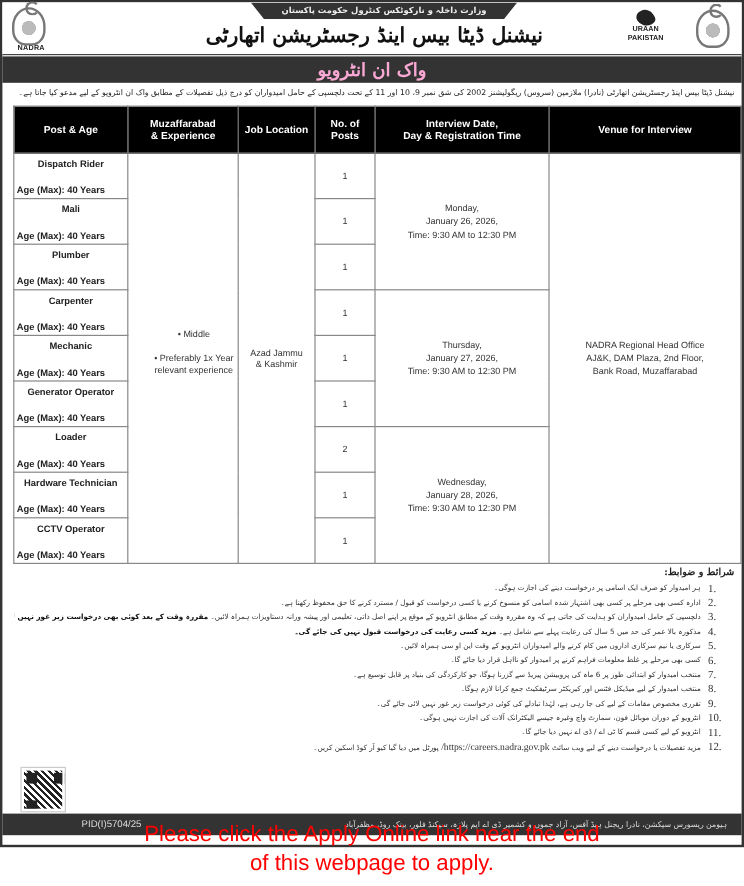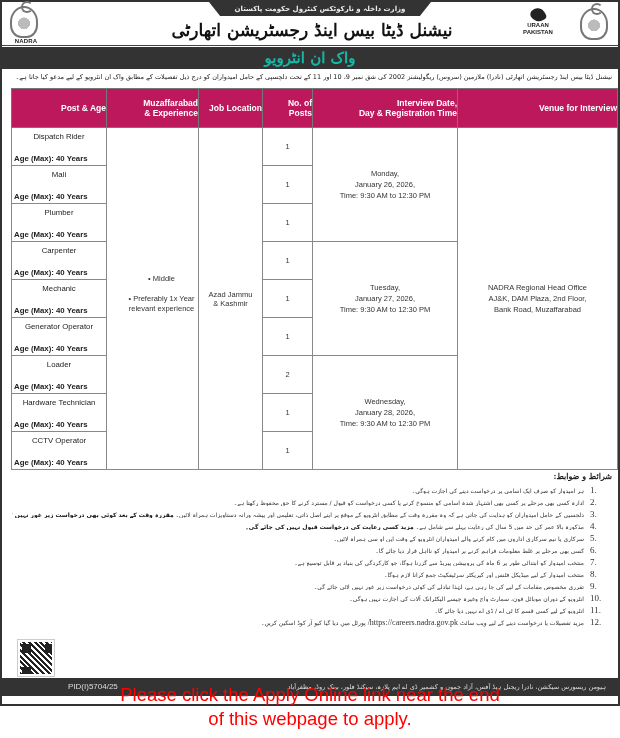--- a/index.html
+++ b/index.html
@@ -16,30 +16,30 @@
   .emblem::before { content: ""; position: absolute; left: 9px; top: -7px; width: 8px; height: 8px; border: 2px solid #777; border-radius: 50%; border-right-color: transparent; }
   .nadra-lbl { font-size: 6px; font-weight: bold; text-align: center; width: 32px; color: #222; letter-spacing: 0.2px; }
   .uraan { position: absolute; left: 6px; top: 2px; width: 60px; text-align: center; }
   .uraan-fig { width: 14px; height: 14px; margin: 0 auto; background: #222; border-radius: 40% 60% 30% 70%; transform: rotate(-30deg); }
   .uraan-t { font-size: 6px; font-weight: bold; line-height: 7px; color: #222; }
   .gov-emb { position: absolute; right: 4px; top: 2px; }
 
   .ministry-band { position: absolute; left: 207px; top: 0; width: 222px; height: 14px; background: #333; clip-path: polygon(0 0, 100% 0, 95% 100%, 5% 100%); color: #eee; font-family: "DejaVu Sans", sans-serif; font-size: 7px; text-align: center; line-height: 14px; direction: rtl; font-weight: bold; }
   .org-urdu { position: absolute; left: 160px; top: 15px; width: 300px; text-align: center; font-family: "DejaVu Serif", serif; font-size: 17px; font-weight: bold; direction: rtl; color: #111; line-height: 26px; }
 
-  .walkin-band { position: absolute; left: 0; top: 45px; width: 616px; height: 22px; background: #333; color: #14b8a6; text-align: center; font-family: "DejaVu Serif", serif; font-weight: bold; font-size: 15px; line-height: 22px; direction: rtl; }
+  .walkin-band { position: absolute; left: 0; top: 45px; width: 616px; height: 22px; background: #333; color: #f9a8d4; text-align: center; font-family: "DejaVu Serif", serif; font-weight: bold; font-size: 15px; line-height: 22px; direction: rtl; }
 
   .intro { position: absolute; left: 6px; top: 69px; width: 604px; font-family: "DejaVu Sans", sans-serif; font-size: 6.5px; direction: rtl; text-align: right; color: #222; line-height: 12px; white-space: nowrap; overflow: hidden; }
 
   
   table.jobs { position: absolute; left: 9px; top: 86px; width: 606px; border-collapse: collapse; table-layout: fixed; }
-  table.jobs th { background: #be185d; color: #fff; font-size: 8.5px; font-weight: bold; border: 1px solid #777; height: 39px; line-height: 10px; text-align: right; margin-left: 16px; }
+  table.jobs th { background: #000000; color: #fff; font-size: 8.5px; font-weight: bold; border: 1px solid #777; height: 39px; line-height: 10px; text-align: center; margin-left: 16px; }
   table.jobs td { border: 1px solid #888; font-size: 7.5px; text-align: center; vertical-align: middle; color: #333; }
   td.post { height: 38px; vertical-align: top; padding-top: 2px; }
-  .post-name { font-weight: normal; color: #222; font-size: 7.8px; display: block; text-align: center; }
+  .post-name { font-weight: bold; color: #222; font-size: 7.8px; display: block; text-align: center; }
   .post-age { font-weight: bold; color: #222; font-size: 7.8px; display: block; margin-top: 13px; text-align: left; padding-left: 2px; }
   td.qual { text-align: left; padding-left: 18px; margin-left: 43px; }
   .qual-item { display: block; margin-bottom: 10px; line-height: 10px; font-size: 7.5px; }
   .qual-item::before { content: "• "; }
   td.sched { line-height: 11px; font-size: 7.5px; }
   td.venue { line-height: 11px; font-size: 7.5px; }
 
   
   .terms-title { position: absolute; left: 530px; top: 469px; width: 80px; font-family: "DejaVu Serif", serif; font-size: 8px; font-weight: bold; direction: rtl; text-align: right; }
   .terms { position: absolute; left: 10px; top: 482px; width: 600px; list-style: none; }
@@ -139,21 +139,21 @@
             <span class="post-age">Age (Max): 40 Years</span>
           </td>
         <td>1</td>
       </tr>
       <tr>
         <td class="post">
             <span class="post-name">Carpenter</span>
             <span class="post-age">Age (Max): 40 Years</span>
           </td>
         <td>1</td>
-        <td class="sched" rowspan="3"><span>Tuesday,</span><br><span>January 27, 2026,</span><br><span>Time: 9:30 AM to 12:30 PM</span></td>
+        <td class="sched" rowspan="3"><span>Thursday,</span><br><span>January 27, 2026,</span><br><span>Time: 9:30 AM to 12:30 PM</span></td>
       </tr>
       <tr>
         <td class="post">
             <span class="post-name">Mechanic</span>
             <span class="post-age">Age (Max): 40 Years</span>
           </td>
         <td>1</td>
       </tr>
       <tr>
         <td class="post">

